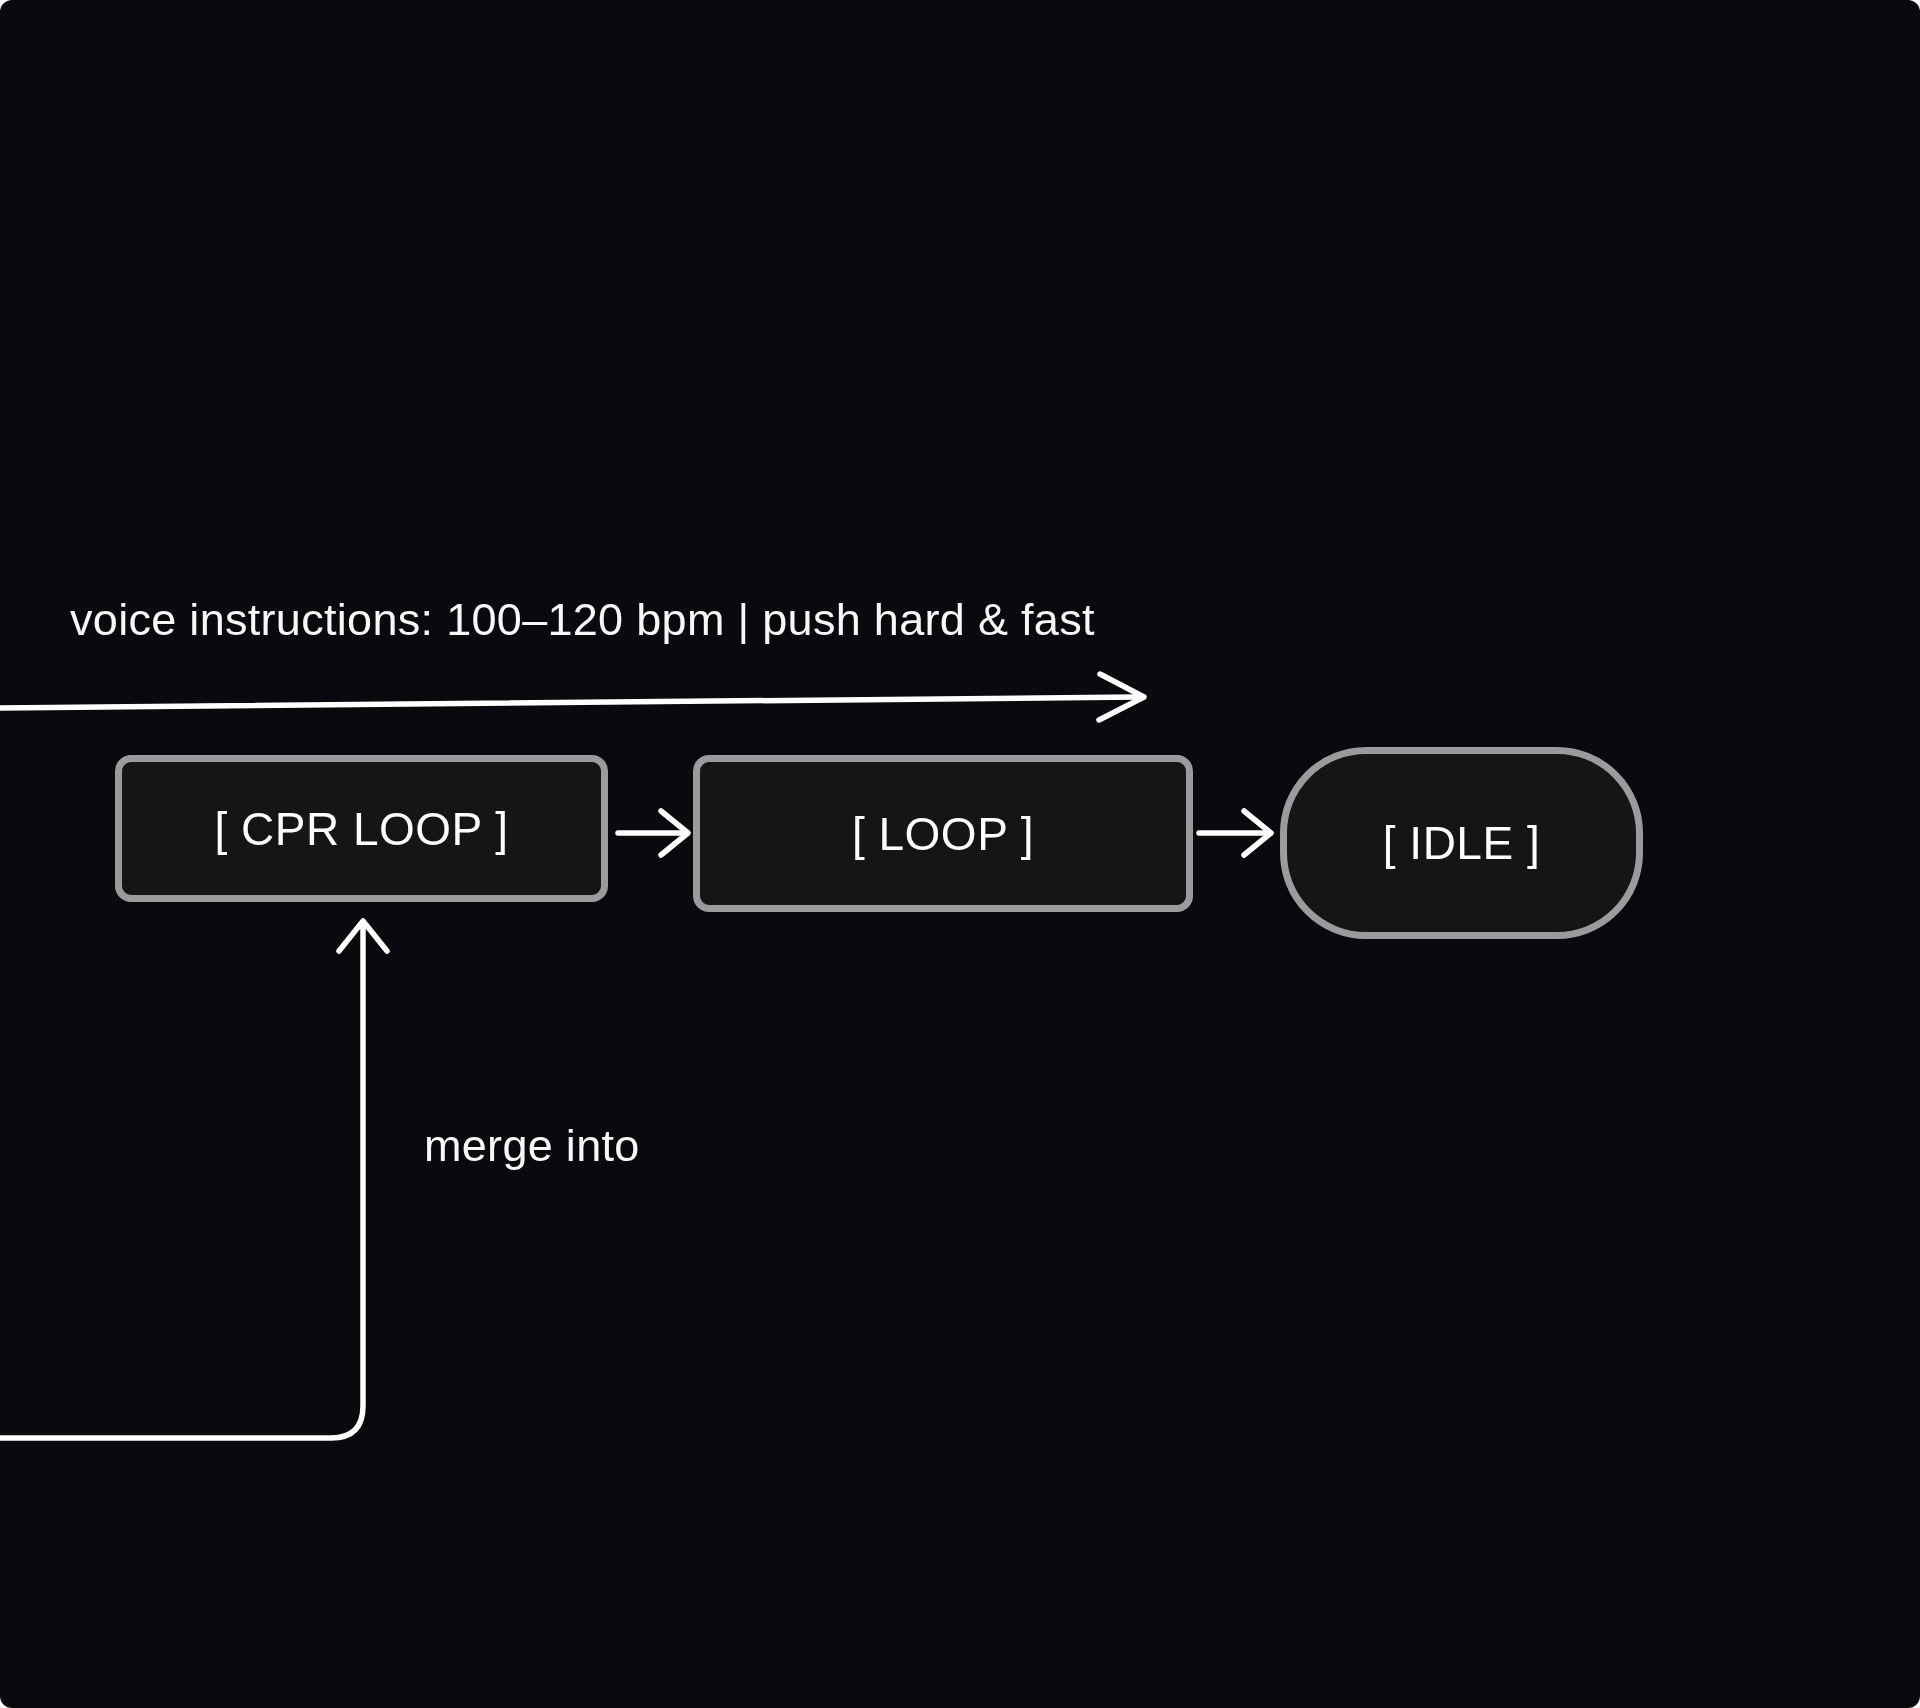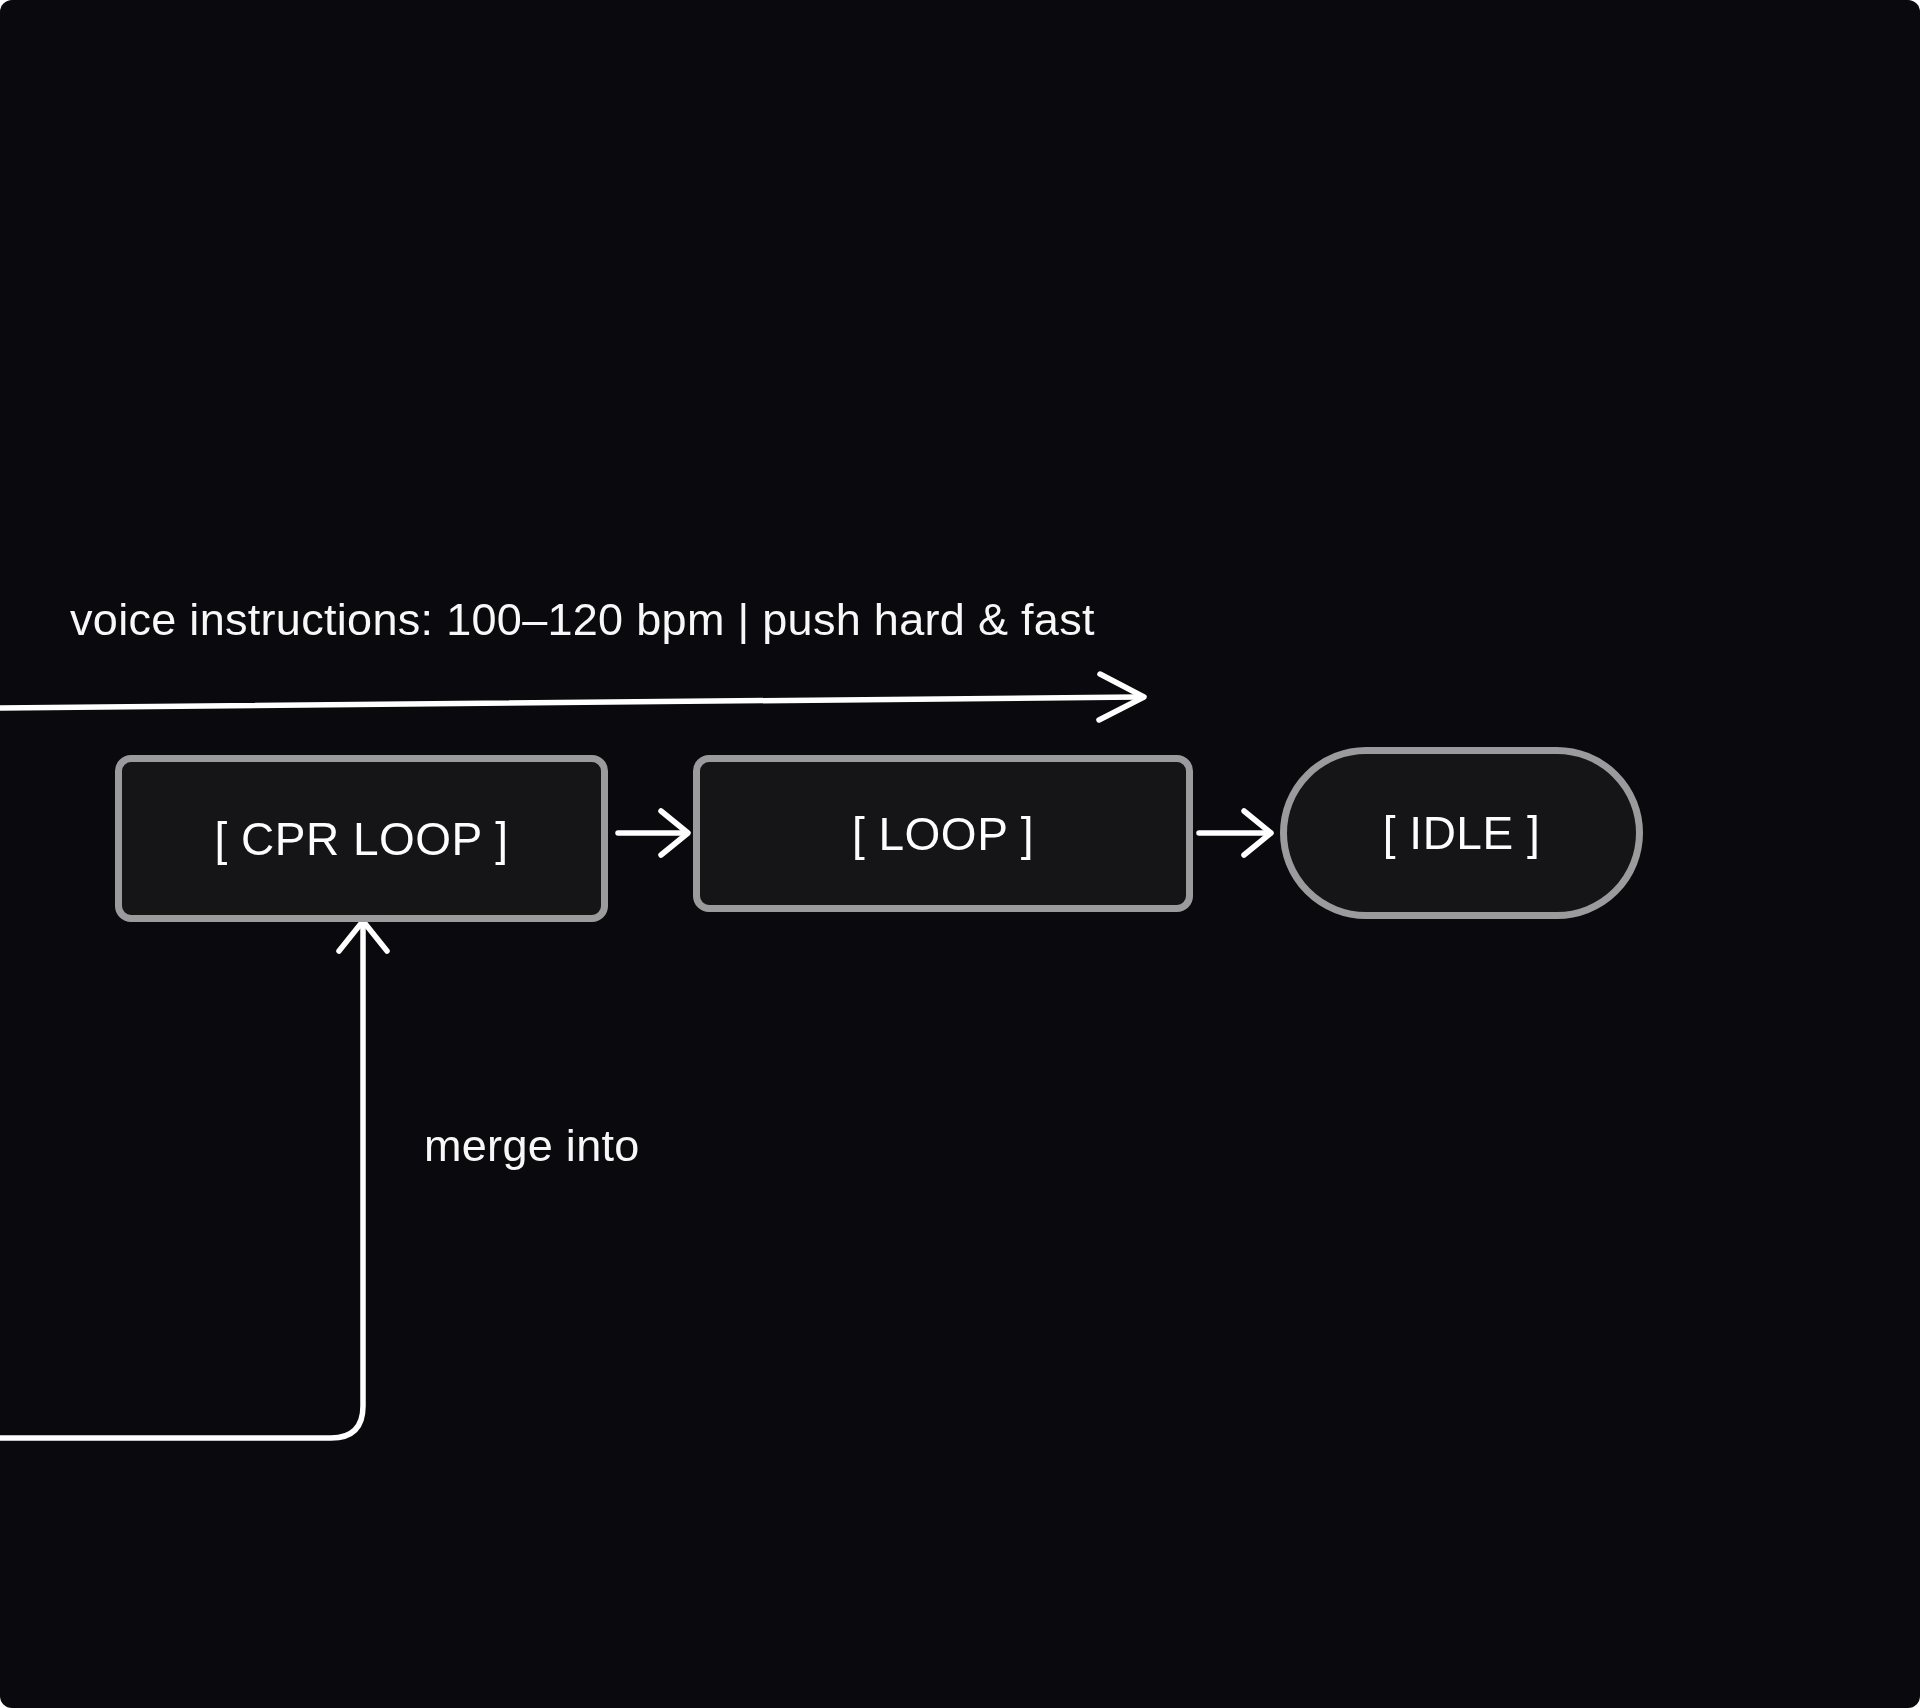--- a/index.html
+++ b/index.html
@@ -42,23 +42,23 @@
     box-sizing:border-box;
     background:var(--node-fill);
     border:7px solid var(--node-border);
     border-radius:16px;
     display:flex;align-items:center;justify-content:center;
     color:#fdfdfd;
     font-size:46px;
     letter-spacing:0.5px;
     white-space:nowrap;
   }
-  .node.cpr{left:115px;top:755px;width:493px;height:167px;}
+  .node.cpr{left:115px;top:755px;width:493px;height:147px;}
   .node.exit{left:693px;top:755px;width:500px;height:157px;}
-  .node.idle{left:1280px;top:747px;width:363px;height:172px;border-radius:86px;}
+  .node.idle{left:1280px;top:747px;width:363px;height:192px;border-radius:86px;}
 </style>
 </head>
 <body>
 
 <div class="canvas">
 
   <svg class="wires" viewBox="0 0 1920 1708">
 
     <g stroke="var(--line)" stroke-width="5.5" fill="none" stroke-linecap="round" stroke-linejoin="round">
       <path d="M 0,708 L 1138,697"></path>

